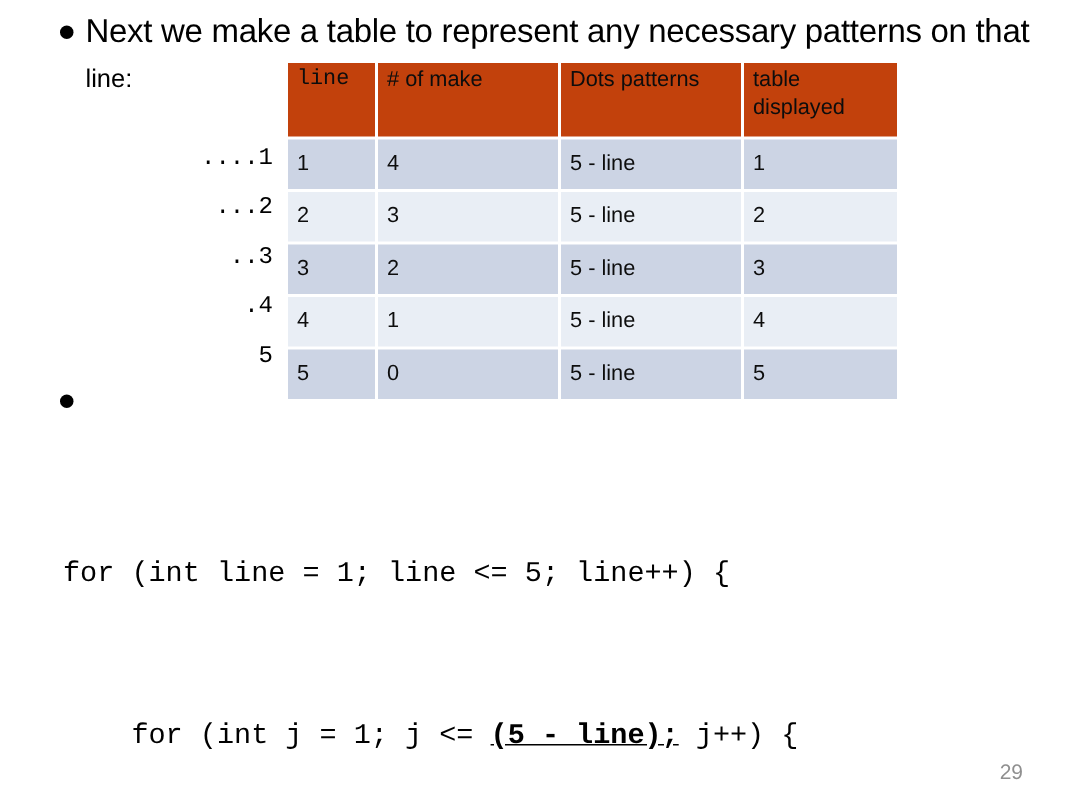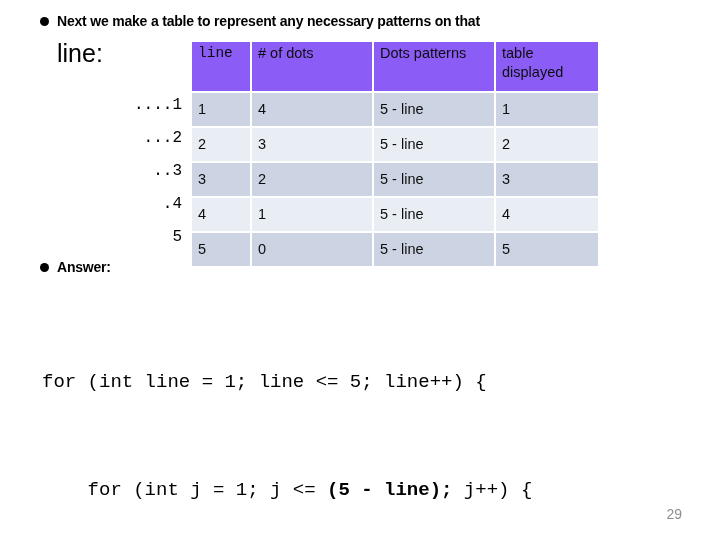--- a/index.html
+++ b/index.html
@@ -25,37 +25,36 @@
   .bullet-dot {
     width: 9px;
     height: 9px;
     border-radius: 50%;
     background: #000000;
     margin-top: 9px;
     margin-right: 8px;
     flex: 0 0 auto;
   }
   .bullet-text {
-    font-size: 14px;
+    font-size: 22px;
     line-height: 26px;
     letter-spacing: -0.2px;
     white-space: nowrap;
-    font-weight: bold;
   }
 
   #intro-bullet {
     left: 40px;
     top: 8px;
     width: 660px;
   }
   #intro-line2 {
     position: absolute;
     left: 57px;
     top: 40px;
-    font-size: 25px;
+    font-size: 17px;
     line-height: 26px;
     white-space: nowrap;
   }
   #answer-bullet {
     left: 40px;
     top: 254px;
   }
 
   
   #pattern-col {
@@ -88,21 +87,21 @@
   #dots-table td {
     padding: 2px 6px;
     text-align: left;
     vertical-align: top;
     font-weight: normal;
     font-size: 14.5px;
     line-height: 19px;
     color: #0d0d0d;
   }
   #dots-table th {
-    background: #8b5cf6;
+    background: #c2410c;
     height: 45px;
     margin-left: 16px;
   }
   #dots-table td {
     height: 29px;
     vertical-align: middle;
   }
   #dots-table tbody tr.row-dark td { background: #ccd4e4; }
   #dots-table tbody tr.row-light td { background: #e9eef5; }
 
@@ -120,21 +119,21 @@
   #code-block {
     position: absolute;
     left: 42px;
     top: 292px;
     font-family: "Liberation Mono", monospace;
     font-size: 19px;
     line-height: 36px;
     white-space: pre;
     color: #000000;
   }
-  #code-block .b { font-weight: bold; }
+  #code-block .b { font-weight: bold; text-decoration: underline; }
 
   
   #page-number {
     position: absolute;
     right: 38px;
     bottom: 18px;
     font-size: 14px;
     color: #8f8f8f;
   }
 </style>
@@ -158,21 +157,21 @@
 <table id="dots-table">
   <colgroup>
     <col class="col-line">
     <col class="col-dots">
     <col class="col-formula">
     <col class="col-value">
   </colgroup>
   <thead>
     <tr>
       <th class="mono-head">line</th>
-      <th># of dots</th>
+      <th># of make</th>
       <th>Dots patterns</th>
       <th>table displayed</th>
     </tr>
   </thead>
   <tbody>
     <tr class="row-dark">
       <td>1</td>
       <td>4</td>
       <td>5 - line</td>
       <td>1</td>
@@ -199,21 +198,20 @@
       <td>5</td>
       <td>0</td>
       <td>5 - line</td>
       <td>5</td>
     </tr>
   </tbody>
 </table>
 
 <div class="bullet-row" id="answer-bullet">
   <span class="bullet-dot"></span>
-  <span class="bullet-text">Answer:</span>
 </div>
 
 <div id="code-block">
   <div><span>for (int line = 1; line &lt;= 5; line++) {</span><span class="b"></span><span></span></div>
   <div><span>    for (int j = 1; j &lt;= </span><span class="b">(5 - line);</span><span> j++) {</span></div>
   
   
   
   
 </div>

